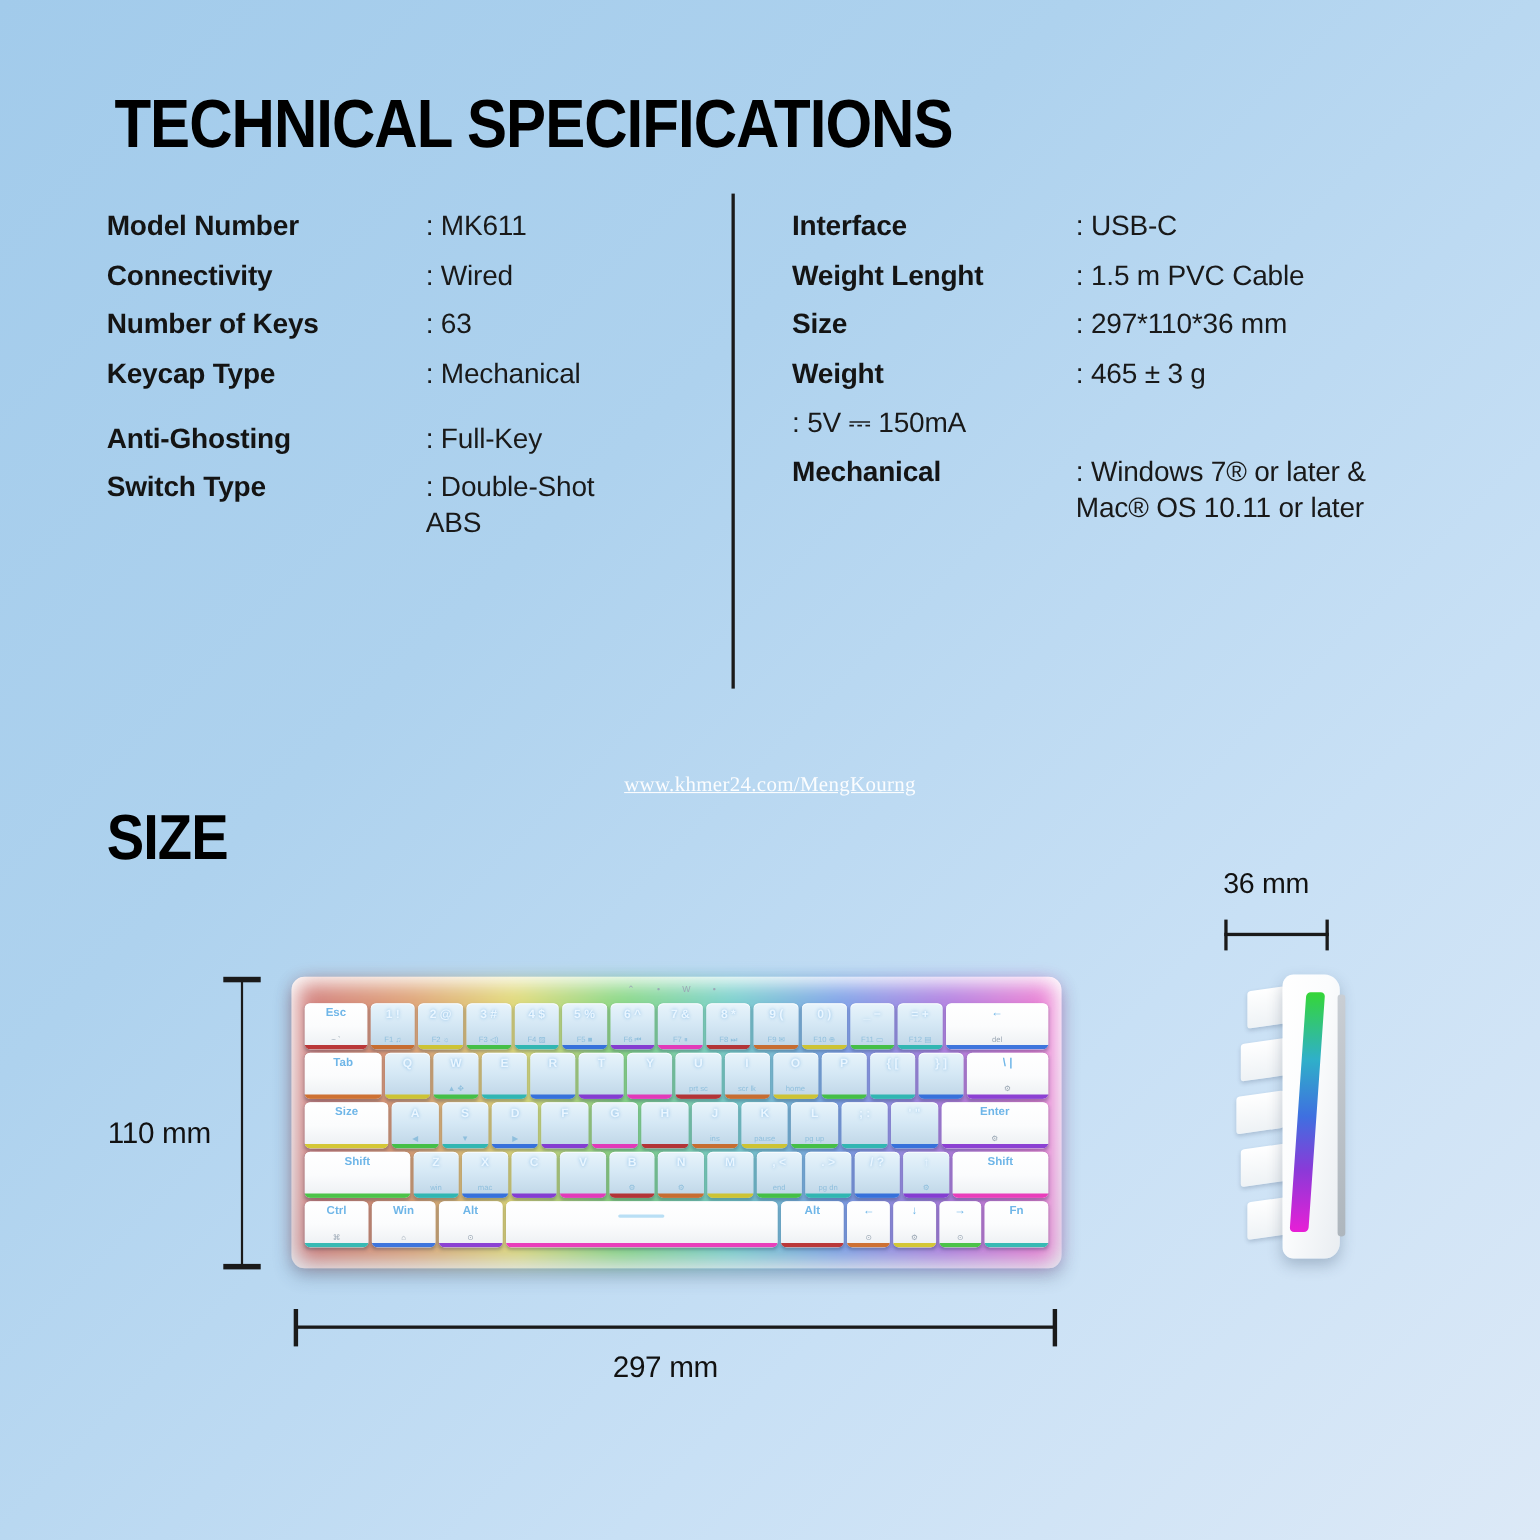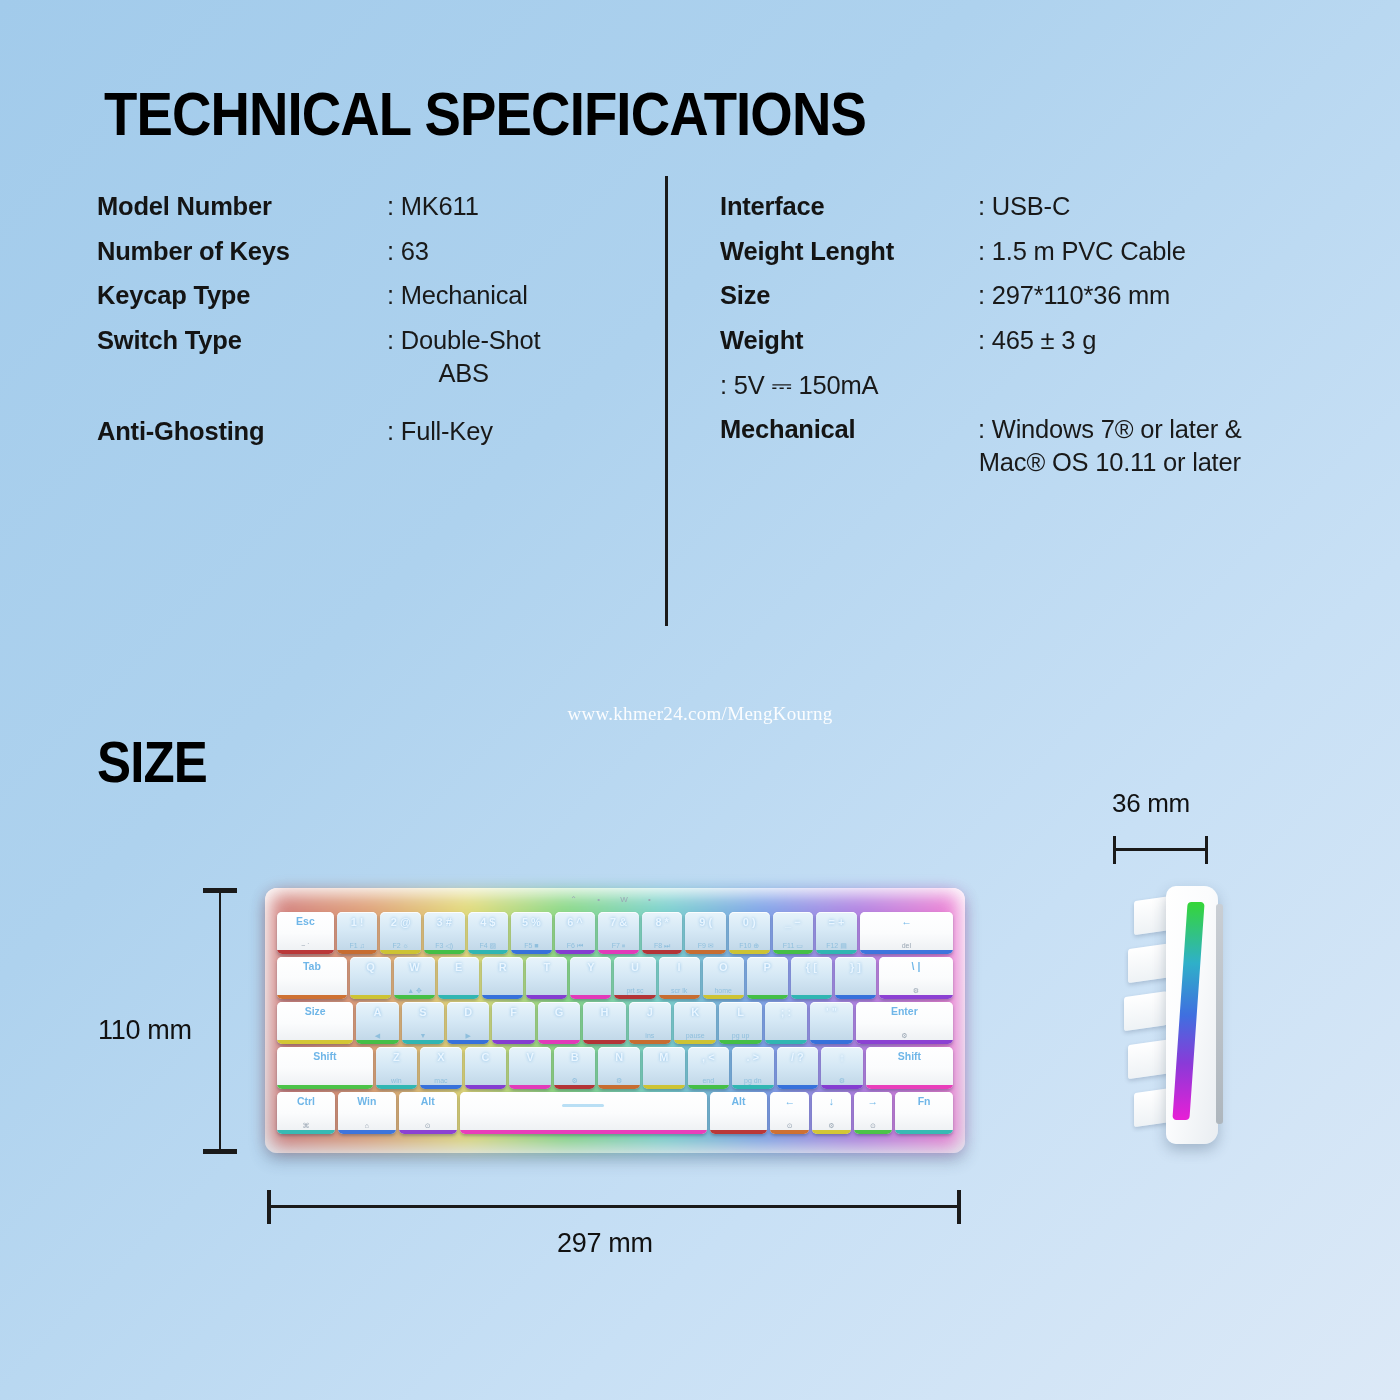--- a/index.html
+++ b/index.html
@@ -25,34 +25,34 @@
 
   .spec-row { display:flex; align-items:flex-start; margin-bottom:12px; }
   .spec-label {
     font-weight:bold; font-size:25.5px; color:#141414;
     line-height:1.28; flex:0 0 auto; letter-spacing:-.2px;
   }
   #col-left  .spec-label { width:290px; }
   #col-right .spec-label { width:258px; }
   .spec-value {
     font-size:25.5px; color:#191919; line-height:1.28;
-    font-weight:normal; letter-spacing:-.2px; white-space:pre-line;text-align:center;
+    font-weight:normal; letter-spacing:-.2px; white-space:pre-line;
   }
   .spec-row.gap { margin-top:26px; }
 
   #divider {
     position:absolute; left:665px; top:176px; width:3px; height:450px;
     background:#1a1a1a;
   }
 
   
   #watermark {
     position:absolute; left:0; right:0; top:703px; text-align:center;
     font-family:"Liberation Serif", serif; font-size:19px;
-    color:#ffffff; opacity:.95; letter-spacing:.3px;
+    color:#ffffff; opacity:.95; letter-spacing:.3px;text-decoration:underline;
   }
 
   
   .dim-label { position:absolute; font-size:27px; color:#111; letter-spacing:-.3px; }
   #lbl-110 { left:98px;  top:1015px; }
   #lbl-297 { left:557px; top:1228px; }
   #lbl-36  { left:1112px; top:788px; font-size:26px; }
 
   #dim-v { position:absolute; left:219px; top:890px; width:2px; height:262px; background:#1a1a1a; }
   #dim-v::before, #dim-v::after {
@@ -164,35 +164,39 @@
 
 <div class="heading" id="title">TECHNICAL SPECIFICATIONS</div>
 <div class="heading" id="size-h">SIZE</div>
 
 <div class="spec-col" id="col-left">
     <div class="spec-row">
       <div class="spec-label">Model Number</div>
       <div class="spec-value">: MK611</div>
     </div>
     <div class="spec-row">
+      <div class="spec-label">Connectivity</div>
+      <div class="spec-value">: Wired</div>
+    </div>
+    <div class="spec-row">
       <div class="spec-label">Number of Keys</div>
       <div class="spec-value">: 63</div>
     </div>
     <div class="spec-row">
       <div class="spec-label">Keycap Type</div>
       <div class="spec-value">: Mechanical</div>
+    </div>
+    <div class="spec-row gap">
+      <div class="spec-label">Anti-Ghosting</div>
+      <div class="spec-value">: Full-Key</div>
     </div>
     <div class="spec-row">
       <div class="spec-label">Switch Type</div>
       <div class="spec-value">: Double-Shot
   ABS</div>
-    </div>
-    <div class="spec-row gap">
-      <div class="spec-label">Anti-Ghosting</div>
-      <div class="spec-value">: Full-Key</div>
     </div>
   </div>
 <div id="divider"></div>
 <div class="spec-col" id="col-right">
     <div class="spec-row">
       <div class="spec-label">Interface</div>
       <div class="spec-value">: USB-C</div>
     </div>
     <div class="spec-row">
       <div class="spec-label">Weight Lenght</div>

